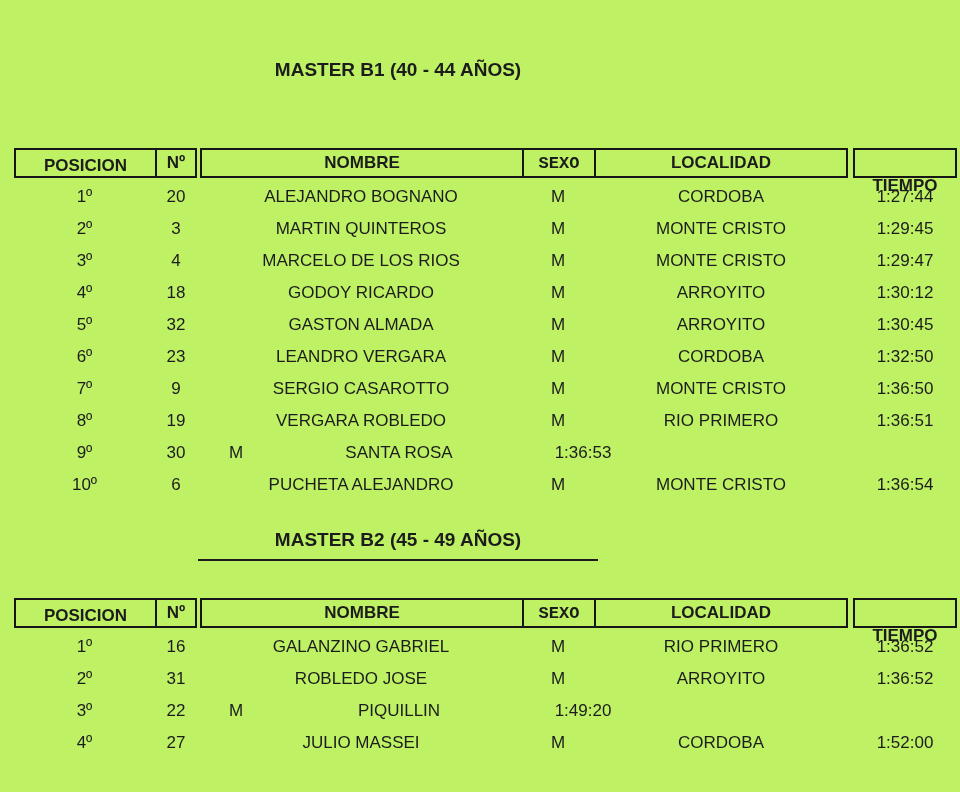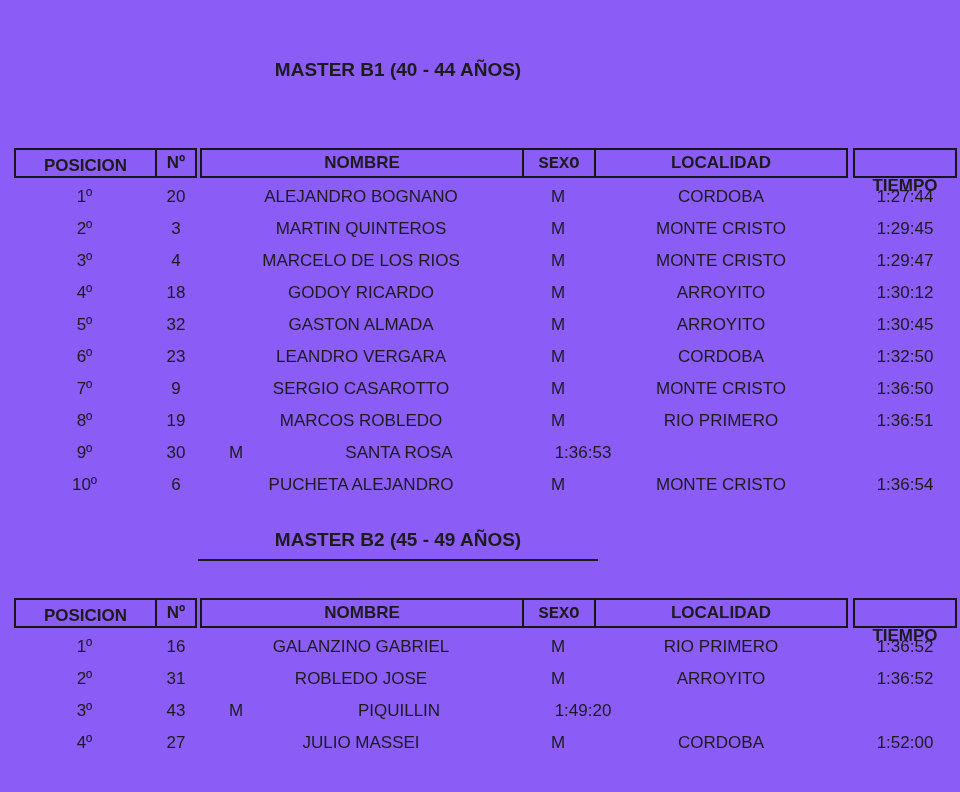--- a/index.html
+++ b/index.html
@@ -1,16 +1,16 @@
 <!DOCTYPE html>
 <html><head>
 <meta charset="utf-8">
 <style>
   html,body{margin:0;padding:0;background:#ffffff;}
-  .page{position:relative;width:960px;height:792px;background:#8b5cf6;overflow:hidden;
+  .page{position:relative;width:960px;height:792px;background:#bef264;overflow:hidden;
         font-family:"Liberation Sans",sans-serif;color:#1c1c1c;}
   .title{position:absolute;left:198px;width:400px;text-align:center;
          font-size:19px;font-weight:bold;line-height:24px;}
   .title.underlined{border-bottom:2px solid #1c1c1c;padding-bottom:7px;}
   
   .thead{position:absolute;left:14px;width:943px;height:30px;display:flex;}
   .hgroup{display:flex;height:30px;box-sizing:border-box;border:2px solid #161616;}
   .hc{display:flex;align-items:center;justify-content:center;
       font-weight:bold;font-size:17px;box-sizing:border-box;}
   .hc+.hc{border-left:2px solid #161616;}
@@ -137,21 +137,21 @@
         <span class="c c-nom">SERGIO CASAROTTO</span>
         <span class="c c-sex">M</span>
         <span class="c c-loc">MONTE CRISTO</span>
         <span class="sp5"></span>
         <span class="c c-tie">1:36:50</span>
     </div>
     <div class="trow">
       <span class="c c-pos">8º</span>
         <span class="c c-num">19</span>
         <span class="sp3"></span>
-        <span class="c c-nom">MARCOS ROBLEDO</span>
+        <span class="c c-nom">VERGARA ROBLEDO</span>
         <span class="c c-sex">M</span>
         <span class="c c-loc">RIO PRIMERO</span>
         <span class="sp5"></span>
         <span class="c c-tie">1:36:51</span>
     </div>
     <div class="trow">
       <span class="c c-pos">9º</span>
         <span class="c c-num">30</span>
         <span class="sp3"></span>
         <span class="c c-sex">M</span>
@@ -206,21 +206,21 @@
         <span class="c c-num">31</span>
         <span class="sp3"></span>
         <span class="c c-nom">ROBLEDO JOSE</span>
         <span class="c c-sex">M</span>
         <span class="c c-loc">ARROYITO</span>
         <span class="sp5"></span>
         <span class="c c-tie">1:36:52</span>
     </div>
     <div class="trow">
       <span class="c c-pos">3º</span>
-        <span class="c c-num">43</span>
+        <span class="c c-num">22</span>
         <span class="sp3"></span>
         <span class="c c-sex">M</span>
         <span class="c c-loc">PIQUILLIN</span>
         <span class="sp5"></span>
         <span class="c c-tie">1:49:20</span>
     </div>
     <div class="trow">
       <span class="c c-pos">4º</span>
         <span class="c c-num">27</span>
         <span class="sp3"></span>

